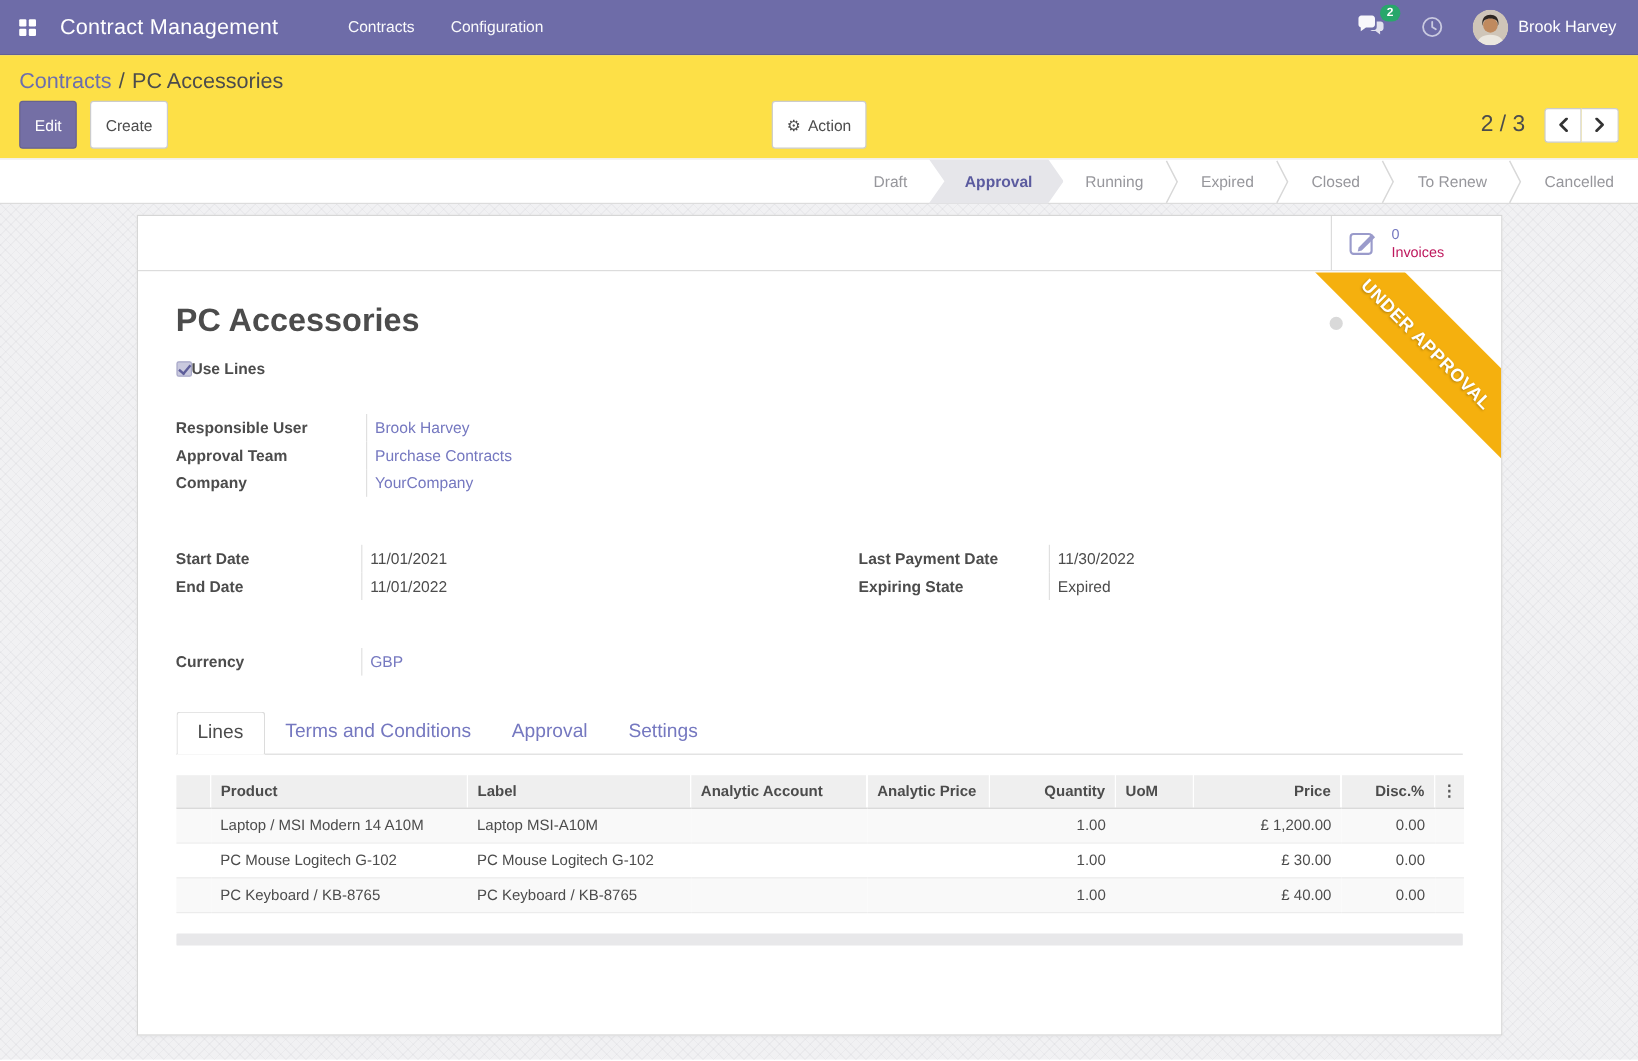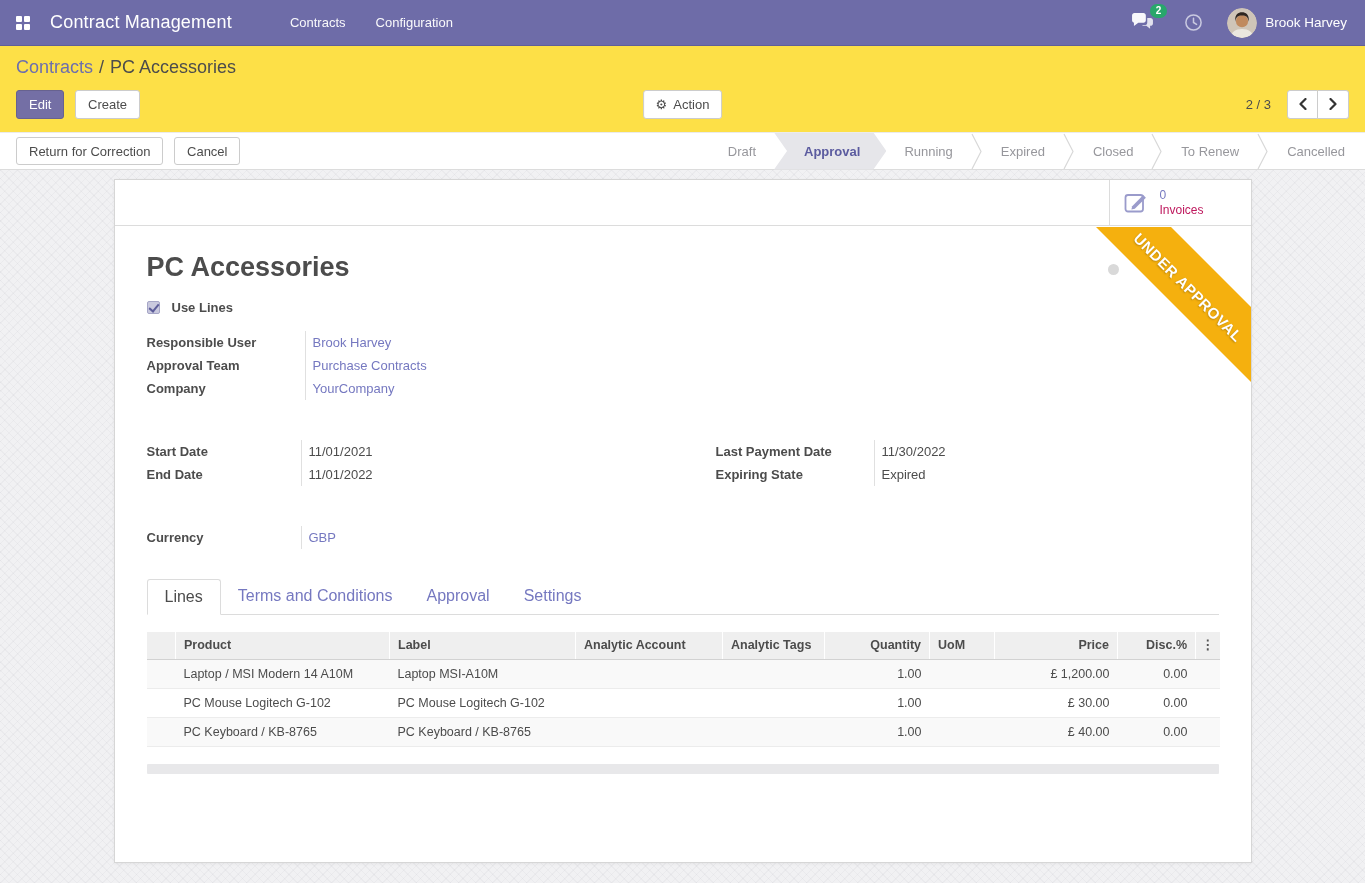--- a/index.html
+++ b/index.html
@@ -34,30 +34,30 @@
   .user-name { font-size: 13.5px; }
 
   
   .control-panel { background: #fde047; height: 86px; padding: 11px 16px 0; }
   .breadcrumb { font-size: 18px; margin-bottom: 11px; color: #4c4c4c; }
   .breadcrumb .bc-link { color: #6c6eae; cursor: pointer; }
   .breadcrumb .bc-sep { margin: 0 6px; color: #4c4c4c; }
   .cp-row { display: flex; align-items: center; position: relative; height: 30px; }
   .btn {
     display: inline-flex; align-items: center; justify-content: center;
-    height: 29px; padding: 0 12px; font-size: 13px;
+    height: 40px; padding: 0 12px; font-size: 13px;
     border: 1px solid #ccc; border-radius: 3px; background: #fff; color: #4c4c4c; cursor: pointer;
     font-family: "Liberation Sans", sans-serif;
   }
   .btn-primary { background: #746fa5; border-color: #67628f; color: #fff; }
   .cp-left .btn { margin-right: 7px; }
   .action-btn { position: absolute; left: 50%; transform: translateX(-50%); }
   .gear { font-size: 13px; margin-right: 6px; line-height: 1; }
   .pager { margin-left: auto; display: flex; align-items: center; gap: 16px; }
-  .pager-count { font-size: 13px; color: #4c4c4c; }
+  .pager-count { font-size: 19px; color: #4c4c4c; }
   .pager-btns { display: flex; }
   .pager-btn { width: 31px; height: 29px; border: 1px solid #ccc; background: #fff; display: flex; align-items: center; justify-content: center; cursor: pointer; }
   .pager-btn.prev { border-radius: 3px 0 0 3px; }
   .pager-btn.next { border-radius: 0 3px 3px 0; border-left: none; }
 
   
   .statusbar {
     background: #fff; border-top: 1px solid #ebebeb; border-bottom: 1px solid #dcdcdc;
     height: 38px; display: flex; align-items: center; padding-left: 16px;
   }
@@ -94,21 +94,21 @@
     position: absolute; top: 31px; right: -72px; width: 264px;
     transform: rotate(45deg); background: #f5b00e; color: #fff;
     text-align: center; font-size: 15px; font-weight: 600; letter-spacing: .5px;
     padding: 22px 0 14px; text-shadow: 0 1px 2px rgba(0,0,0,.28);
   }
   .placeholder-dot { position: absolute; top: 84px; right: 132px; width: 11px; height: 11px; border-radius: 50%; background: #d9d9d9; }
 
   .sheet-body { padding: 26px 32px 0; }
   .sheet-title { font-size: 27px; font-weight: 700; color: #4c4c4c; margin-bottom: 17px; }
 
-  .use-lines { display: flex; align-items: center; gap: 12px; margin-bottom: 16px; }
+  .use-lines { display: flex; align-items: center; margin-bottom: 30px; }
   .checkbox { width: 13px; height: 13px; background: #c9c9de; border: 1px solid #a6a6c7; border-radius: 2px; position: relative; cursor: pointer; }
   .checkbox::after {
     content: ""; position: absolute; left: 3px; top: 0px; width: 4px; height: 8px;
     border: solid #5d5d9a; border-width: 0 2px 2px 0; transform: rotate(40deg);
   }
   .use-lines-label { font-weight: 700; font-size: 13px; }
 
   .group-grid { display: grid; grid-template-columns: 1fr 1fr; column-gap: 66px; margin-bottom: 40px; }
   .field-row { display: flex; font-size: 13px; align-items: flex-start; }
   .field-label { flex: 0 0 154px; font-weight: 700; padding: 4px 10px 4px 0; color: #4c4c4c; }
@@ -213,24 +213,20 @@
           <svg width="10" height="12" viewBox="0 0 10 12">
             <path d="M2.5 1l5 5-5 5" stroke="#333" stroke-width="2.2" fill="none" stroke-linecap="round" stroke-linejoin="round"></path>
           </svg>
         </span>
       </span>
     </div>
   </div>
 </div>
 
 <div class="statusbar">
-  <div class="sb-left">
-    <button class="btn">Return for Correction</button>
-    <button class="btn">Cancel</button>
-  </div>
   <div class="sb-steps">
     <span class="step">Draft</span>
     <span class="step active">Approval</span>
     <span class="step">Running</span>
     <span class="step-sep">
         <svg width="12" height="37" viewBox="0 0 12 37">
           <path d="M1 1l9 17.5L1 36" stroke="#d8d8d8" stroke-width="1.2" fill="none"></path>
         </svg>
       </span>
     <span class="step">Expired</span>
@@ -353,21 +349,21 @@
             <col style="width:123px">
           <col style="width:78px">
             <col style="width:24px">
         </colgroup>
         <thead>
           <tr>
             <th></th>
             <th>Product</th>
             <th>Label</th>
             <th>Analytic Account</th>
-            <th>Analytic Tags</th>
+            <th>Analytic Price</th>
             <th class="num">Quantity</th>
             <th>UoM</th>
             <th class="num">Price</th>
             <th class="num">Disc.%</th>
             <th><span class="dots-icon">⋮</span></th>
           </tr>
         </thead>
         <tbody>
           <tr>
             <td></td>

